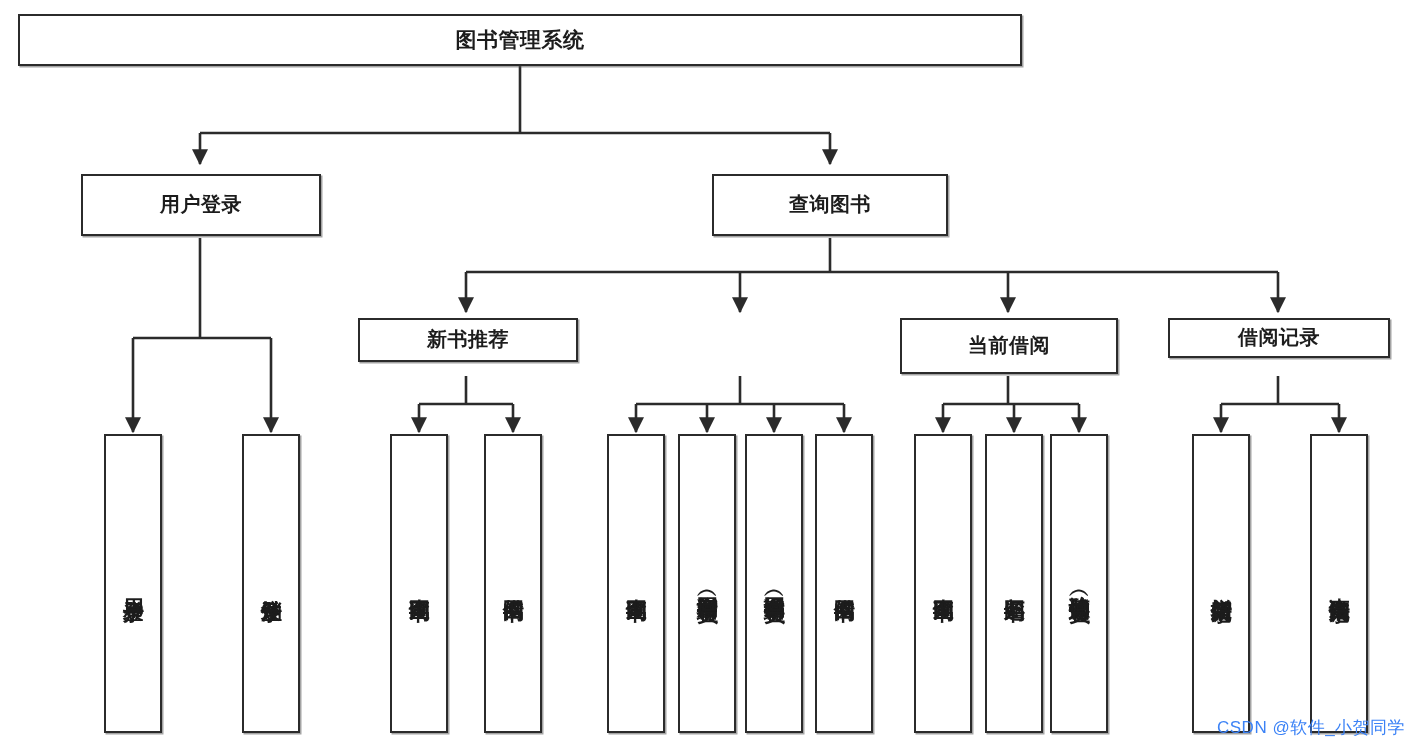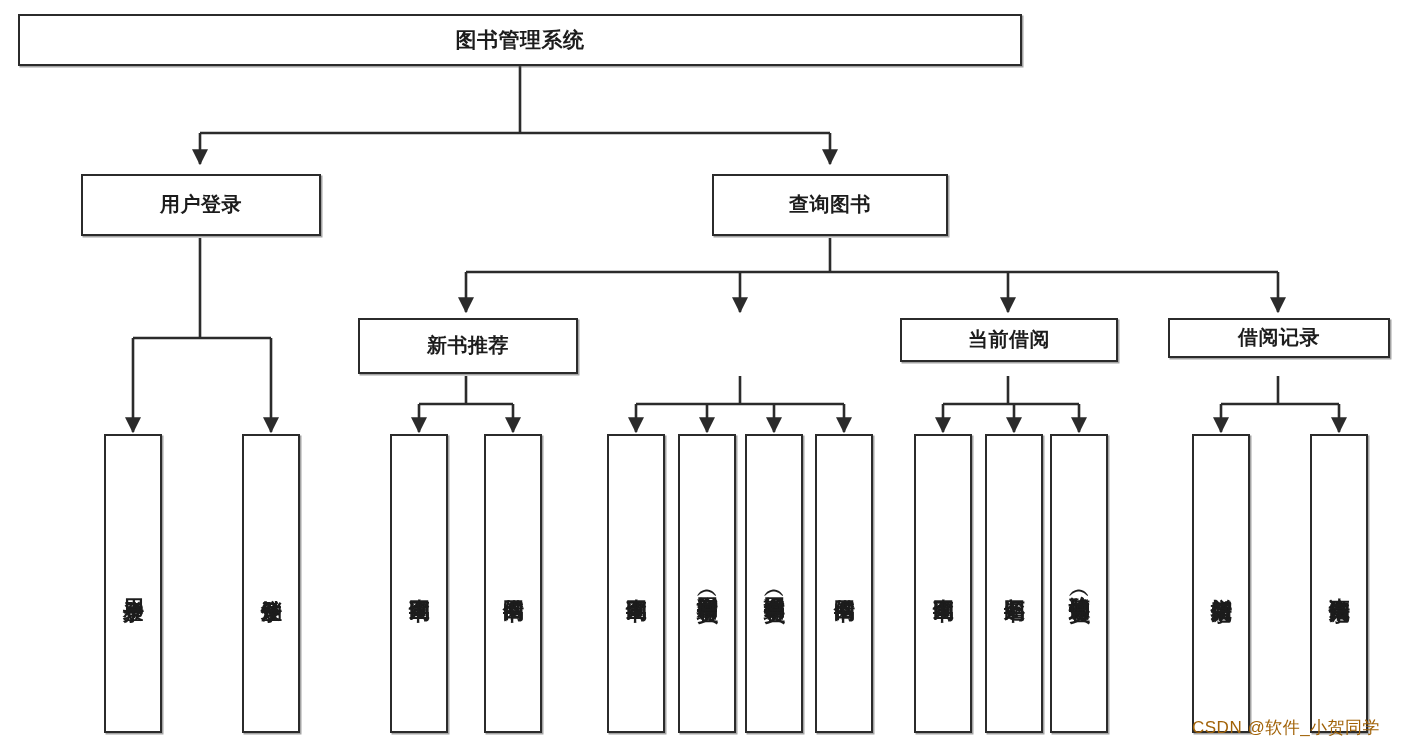--- a/index.html
+++ b/index.html
@@ -55,24 +55,25 @@
     text-orientation: upright;
     font-size: 21px;
     line-height: 1.28;
     letter-spacing: 1px;
     white-space: normal;
     max-height: 268px;
   }
   .watermark {
     position: absolute;
     font-size: 17px;
-    color: #a16207;
+    color: #3b82f6;
     letter-spacing: 0.5px;
     white-space: nowrap;
     user-select: none;
+    margin-left: 25px;
   }
 </style>
 </head>
 <body>
 
 <div id="canvas">
 
   <svg class="connectors" viewBox="0 0 1405 747" xmlns="http://www.w3.org/2000/svg">
     <defs>
       <marker id="arrow" viewBox="0 0 10 10" refX="9.2" refY="5" markerWidth="6.2" markerHeight="6.2" orient="auto-start-reverse">
@@ -127,24 +128,24 @@
     <span class="label">图书管理系统</span>
   </div>
 
   <div class="node" style="left:81px; top:174px; width:240px; height:62px;">
     <span class="label">用户登录</span>
   </div>
   <div class="node" style="left:712px; top:174px; width:236px; height:62px;">
     <span class="label">查询图书</span>
   </div>
 
-  <div class="node" style="left:358px; top:318px; width:220px; height:56px;">
+  <div class="node" style="left:358px; top:318px; width:220px; height:44px;">
     <span class="label">新书推荐</span>
   </div>
-  <div class="node" style="left:900px; top:318px; width:218px; height:44px;">
+  <div class="node" style="left:900px; top:318px; width:218px; height:56px;">
     <span class="label">当前借阅</span>
   </div>
   <div class="node" style="left:1168px; top:318px; width:222px; height:40px;">
     <span class="label">借阅记录</span>
   </div>
 
   <div class="node leaf" style="left:104px; top:434px; width:58px; height:299px;">
     <span class="label">用户登录</span>
   </div>
   <div class="node leaf" style="left:242px; top:434px; width:58px; height:299px;">

